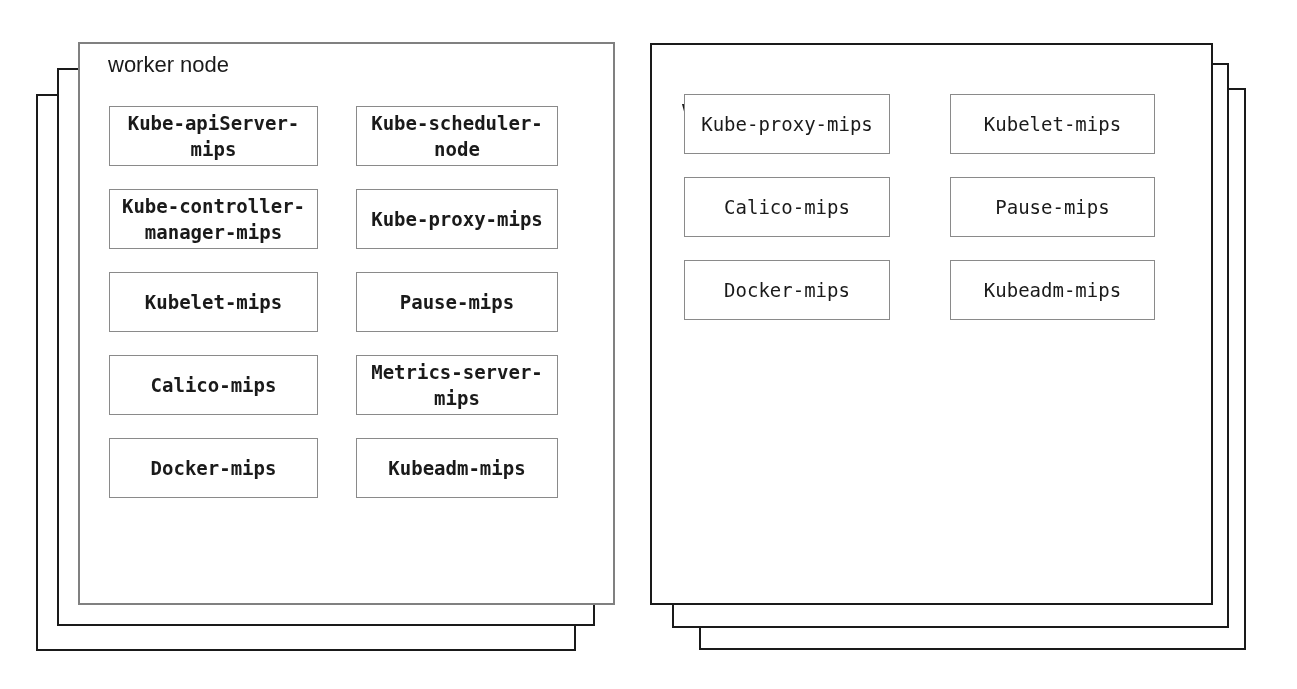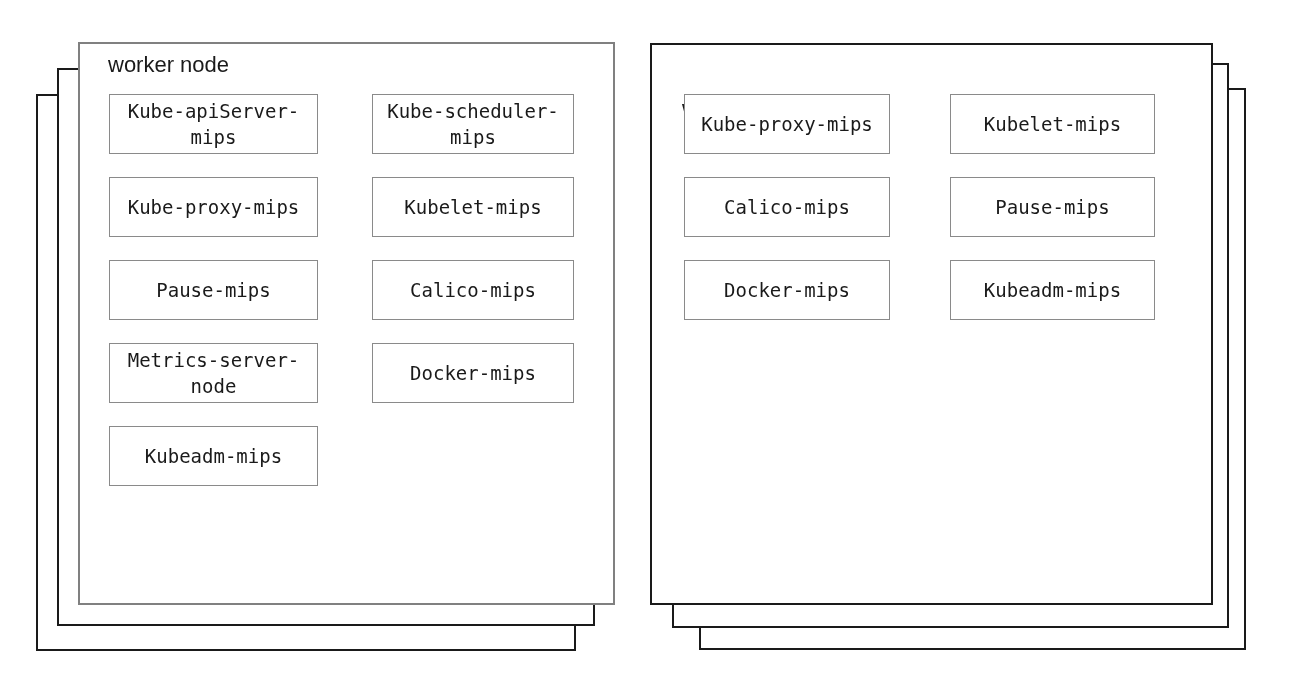--- a/index.html
+++ b/index.html
@@ -46,23 +46,24 @@
   .m-front .node-title { left: 28px; top: 8px; }
   .w-front .node-title { left: 30px; top: 11px; margin-top: 40px; }
 
   .components-grid {
     position: absolute;
     display: grid;
     grid-auto-rows: 60px;
     row-gap: 23px;
   }
   .m-front .components-grid {
-    left: 29px; top: 50px;
+    left: 29px; top: 62px;
     grid-template-columns: 209px 202px;
-    column-gap: 54px;
+    column-gap: 38px;
+    font-weight: bold;
   }
   .w-front .components-grid {
     left: 32px; top: 49px;
     grid-template-columns: 206px 205px;
     column-gap: 60px;
   }
 
   .component-box {
     box-sizing: border-box;
     border: 1px solid var(--component-border, #8a8a8a);
@@ -84,27 +85,29 @@
 <div class="canvas">
 
   <div class="layer m-back"></div>
   <div class="layer m-middle"></div>
   <div class="layer m-front front-master">
     <div class="node-title">worker node</div>
     <div class="components-grid">
       <div class="component-box">Kube-apiServer-
 mips</div>
       <div class="component-box">Kube-scheduler-
-mips</div>
+node</div>
+      <div class="component-box">Kube-controller-
+manager-mips</div>
       <div class="component-box">Kube-proxy-mips</div>
       <div class="component-box">Kubelet-mips</div>
       <div class="component-box">Pause-mips</div>
       <div class="component-box">Calico-mips</div>
       <div class="component-box">Metrics-server-
-node</div>
+mips</div>
       <div class="component-box">Docker-mips</div>
       <div class="component-box">Kubeadm-mips</div>
     </div>
   </div>
 
   <div class="layer w-back"></div>
   <div class="layer w-middle"></div>
   <div class="layer w-front front-worker">
     <div class="node-title">worker node</div>
     <div class="components-grid">

